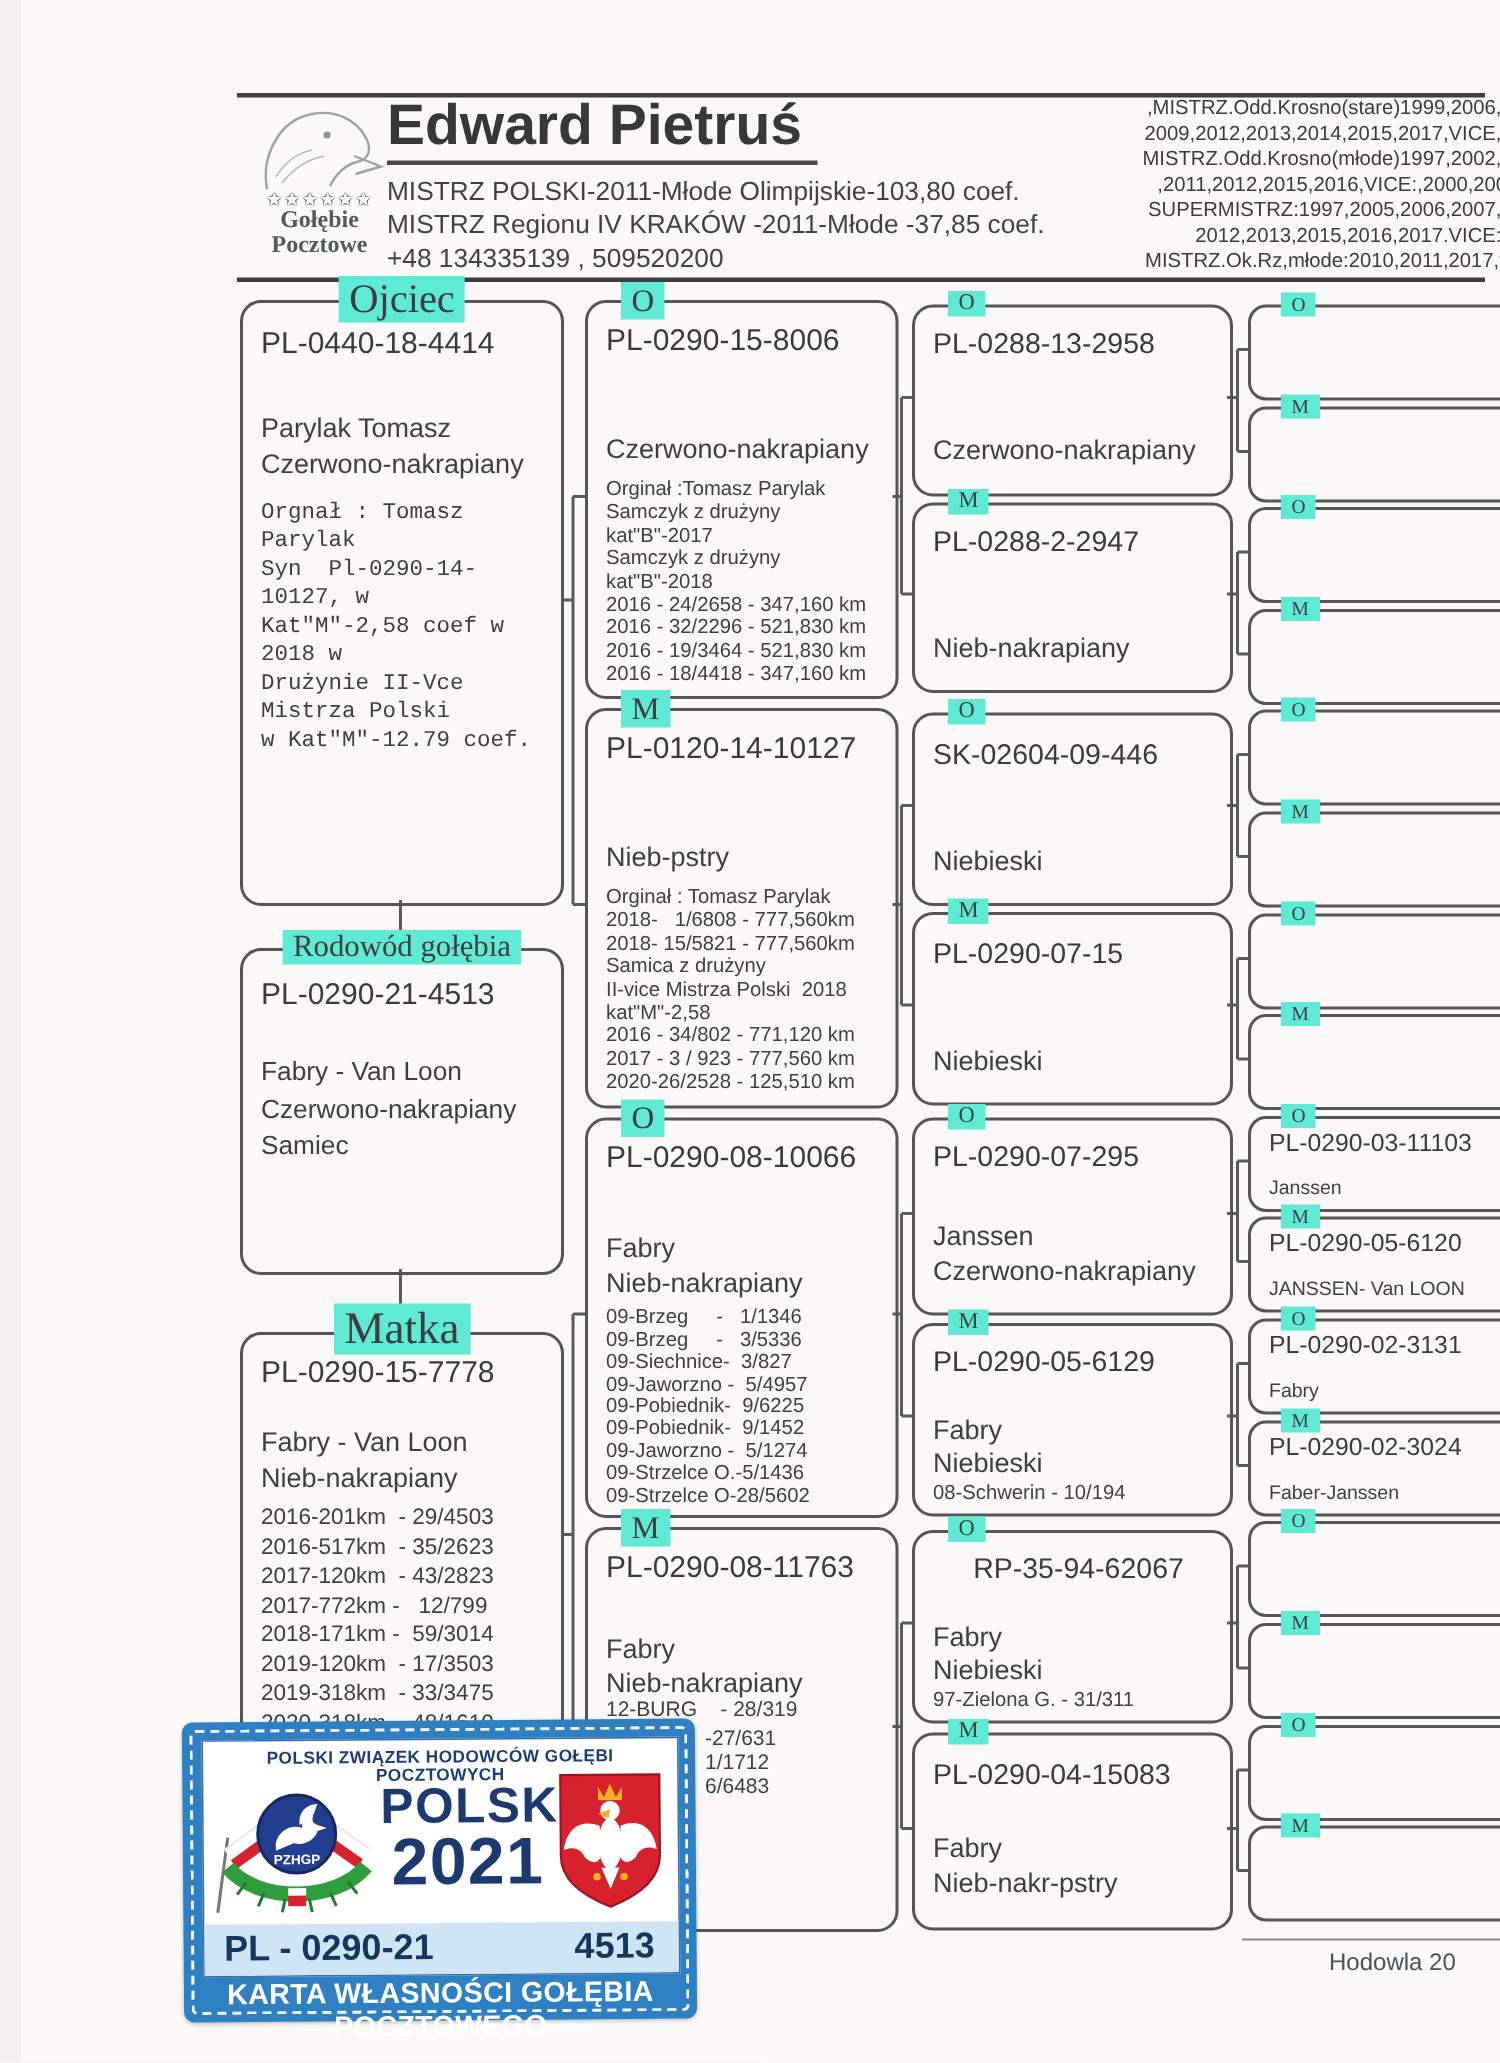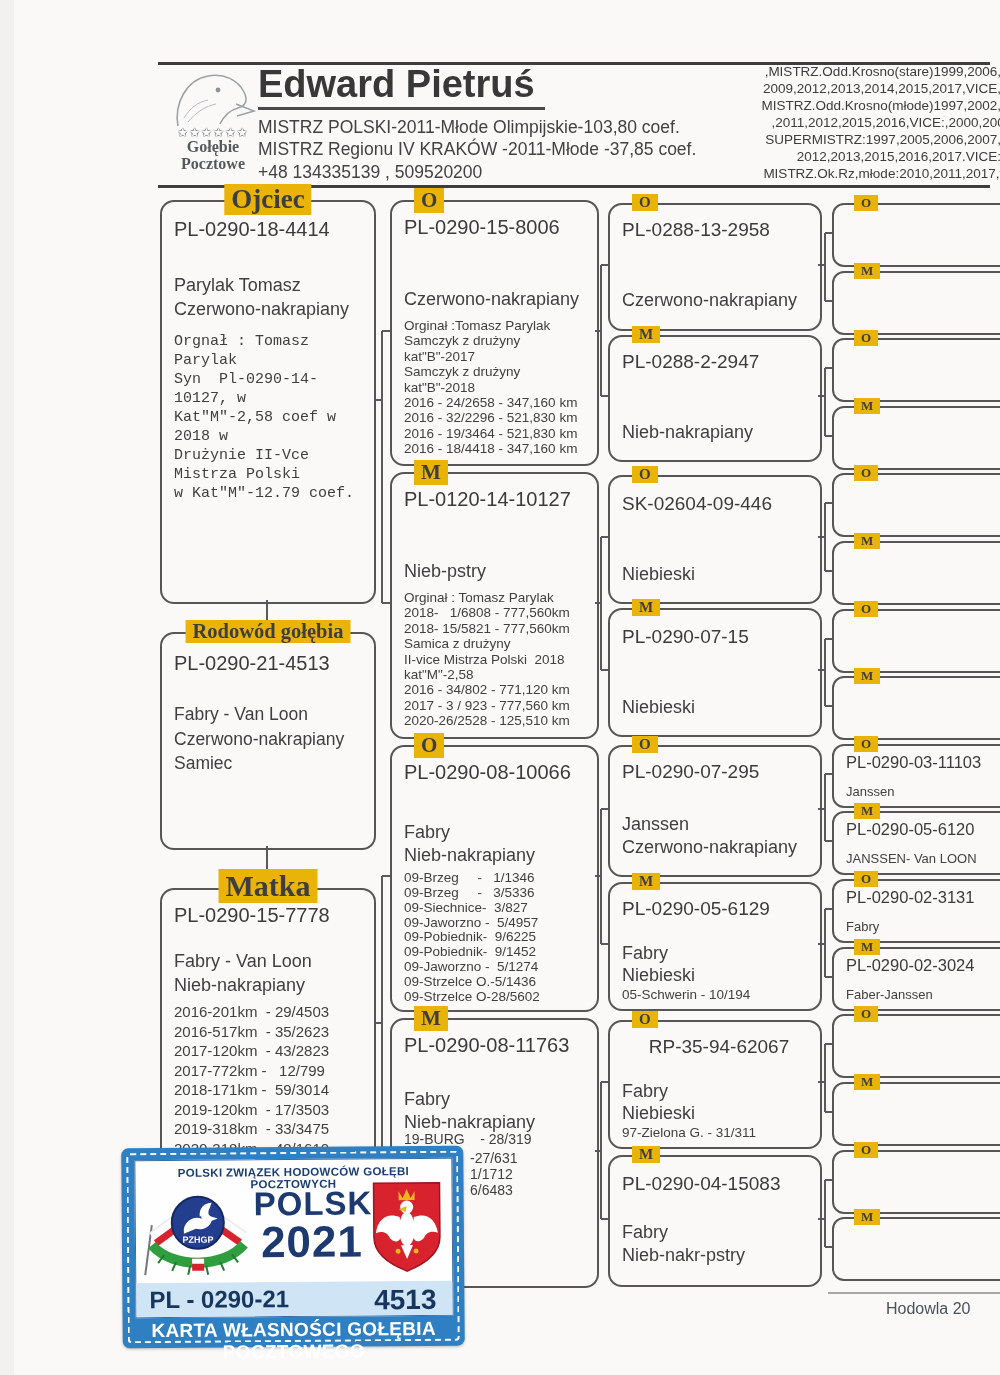--- a/index.html
+++ b/index.html
@@ -3,22 +3,22 @@
 <meta charset="utf-8">
 <style>
   html,body{margin:0;padding:0;background:#efedec;}
   #page{position:relative;width:1000px;height:1375px;background:#fbf9f7;overflow:hidden;
         font-family:"Liberation Sans",sans-serif;color:#3d3d3d;}
   #page:before{content:"";position:absolute;left:0;top:0;width:14px;height:100%;background:#f3f1f0;}
   .hline{position:absolute;background:#3e3e3e;height:3px;}
   .ml{white-space:pre-wrap;}
   
   .pbox{position:absolute;border:2px solid #565656;border-radius:14px;}
-  .pbox .legend{position:absolute;background:#eab308;padding:0 7px;font-family:"Liberation Serif",serif;
-        font-weight:bold;color:#3e3e3e;white-space:nowrap;}
+  .pbox .legend{position:absolute;background:#5eead4;padding:0 7px;font-family:"Liberation Serif",serif;
+        font-weight:normal;color:#3e3e3e;white-space:nowrap;}
   .lg-title{left:50%;transform:translateX(-50%);}
   .lg-om{left:22px;}
   .ring{position:absolute;left:12px;right:4px;font-size:20px;color:#3b3b3b;}
   .names{position:absolute;left:12px;right:4px;font-size:18px;line-height:1.32;color:#3f3f3f;}
   .details{position:absolute;left:12px;right:2px;font-size:13.5px;line-height:1.14;color:#3f3f3f;}
   .g3ring{font-size:19px;}
   .g4box{border-width:2px;border-radius:12px;}
   .g4ring{font-size:16.5px;}
   .g4line{position:absolute;left:12px;font-size:13px;color:#414141;}
   .result{position:absolute;left:12px;font-size:13.5px;color:#414141;}
@@ -39,21 +39,21 @@
   #badge .panel{position:absolute;left:13px;top:12px;width:316px;height:156px;background:#fefefe;
         border:1px solid #3a6ca8;}
   #badge .assoc{position:absolute;left:0;top:6px;width:100%;text-align:center;font-size:11.5px;
         font-weight:600;letter-spacing:.3px;color:#1c3e76;}
   #badge .polska{position:absolute;left:118px;top:28px;width:116px;text-align:center;
         font-weight:bold;color:#1d3a70;line-height:.98;}
   #badge .polska .l1{font-size:33px;letter-spacing:1px;}
   #badge .polska .l2{font-size:44px;letter-spacing:1px;}
   #badge .strip{position:absolute;left:0;bottom:0;width:100%;height:34px;background:#cfe4f4;}
   #badge .strip .pfx{position:absolute;left:13px;top:3px;font-size:24px;font-weight:bold;color:#16365e;}
-  #badge .strip .num{position:absolute;right:16px;top:3px;font-size:28px;font-weight:bold;color:#16365e;}
+  #badge .strip .num{position:absolute;right:16px;top:3px;font-size:24px;font-weight:bold;color:#16365e;}
   #badge .karta{position:absolute;left:0;top:172px;width:100%;text-align:center;color:#ffffff;
         font-size:19px;font-weight:bold;letter-spacing:.3px;}
   .footer-text{position:absolute;left:886px;top:1300px;font-size:16px;color:#48525b;white-space:nowrap;}
   svg.connectors{position:absolute;left:0;top:0;z-index:1;}
   .pbox{z-index:2;background:transparent;}
 </style>
 </head>
 <body>
 
 <div id="page">
@@ -98,21 +98,21 @@
       <path d="M818,809 H825 M825,774 V841 M825,774 H832 M825,841 H832"></path>
       <path d="M818,944 H825 M825,909 V977 M825,909 H832 M825,977 H832"></path>
       <path d="M818,1082 H825 M825,1044 V1112 M825,1044 H832 M825,1112 H832"></path>
       <path d="M818,1219 H825 M825,1180 V1247 M825,1180 H832 M825,1247 H832"></path>
     </g>
     <path d="M828,1293 H1000" stroke="#8a8a8a" stroke-width="1.4" fill="none"></path>
   </svg>
 
   <div class="pbox" style="left:160px;top:200px;width:212px;height:400px;">
     <span class="legend lg-title" style="top:-18px;font-size:27px;">Ojciec</span>
-    <div class="ring" style="top:16px;">PL-0290-18-4414</div>
+    <div class="ring" style="top:16px;">PL-0440-18-4414</div>
     <div class="names ml" style="top:72px;">Parylak Tomasz
 Czerwono-nakrapiany</div>
     <div class="details ml" style="top:130px;font-size:15px;line-height:1.27;font-family:Liberation Mono, monospace;">Orgnał : Tomasz Parylak
 Syn  Pl-0290-14-10127, w
 Kat"M"-2,58 coef w 2018 w
 Drużynie II-Vce Mistrza Polski
 w Kat"M"-12.79 coef.</div>
   </div>
 
   <div class="pbox" style="left:160px;top:632px;width:212px;height:214px;">
@@ -182,21 +182,21 @@
 09-Jaworzno -  5/1274
 09-Strzelce O.-5/1436
 09-Strzelce O-28/5602</div>
   </div>
 
   <div class="pbox" style="left:390px;top:1018px;width:205px;height:266px;">
     <span class="legend lg-om" style="top:-14px;font-size:21px;">M</span>
     <div class="ring" style="top:14px;">PL-0290-08-11763</div>
     <div class="names ml" style="top:68px;font-size:18px;line-height:1.25;">Fabry
 Nieb-nakrapiany</div>
-    <div class="details ml" style="top:112px;font-size:14px;">19-BURG    - 28/319</div>
+    <div class="details ml" style="top:112px;font-size:14px;">12-BURG    - 28/319</div>
     <div class="details ml" style="top:130px;left:78px;font-size:14px;line-height:1.15;">-27/631
 1/1712
 6/6483</div>
   </div>
 
   <div class="pbox" style="left:608px;top:203px;width:210px;height:124px;">
     <span class="legend lg-om" style="top:-11px;font-size:15px;">O</span>
     <div class="ring g3ring" style="top:14px;">PL-0288-13-2958</div>
     <div class="names ml" style="top:84px;">Czerwono-nakrapiany</div>
   </div>
@@ -219,21 +219,21 @@
     <span class="legend lg-om" style="top:-11px;font-size:15px;">O</span>
     <div class="ring g3ring" style="top:14px;">PL-0290-07-295</div>
     <div class="names ml" style="top:66px;line-height:1.28;">Janssen
 Czerwono-nakrapiany</div>
   </div>
   <div class="pbox" style="left:608px;top:882px;width:210px;height:125px;">
     <span class="legend lg-om" style="top:-11px;font-size:15px;">M</span>
     <div class="ring g3ring" style="top:14px;">PL-0290-05-6129</div>
     <div class="names ml" style="top:58px;line-height:1.24;">Fabry
 Niebieski</div>
-    <div class="result" style="top:103px;">05-Schwerin - 10/194</div>
+    <div class="result" style="top:103px;">08-Schwerin - 10/194</div>
   </div>
   <div class="pbox" style="left:608px;top:1020px;width:210px;height:125px;">
     <span class="legend lg-om" style="top:-11px;font-size:15px;">O</span>
     <div class="ring g3ring" style="top:14px;text-align:center;">RP-35-94-62067</div>
     <div class="names ml" style="top:58px;line-height:1.24;">Fabry
 Niebieski</div>
     <div class="result" style="top:103px;">97-Zielona G. - 31/311</div>
   </div>
   <div class="pbox" style="left:608px;top:1155px;width:210px;height:128px;">
     <span class="legend lg-om" style="top:-11px;font-size:15px;">M</span>

